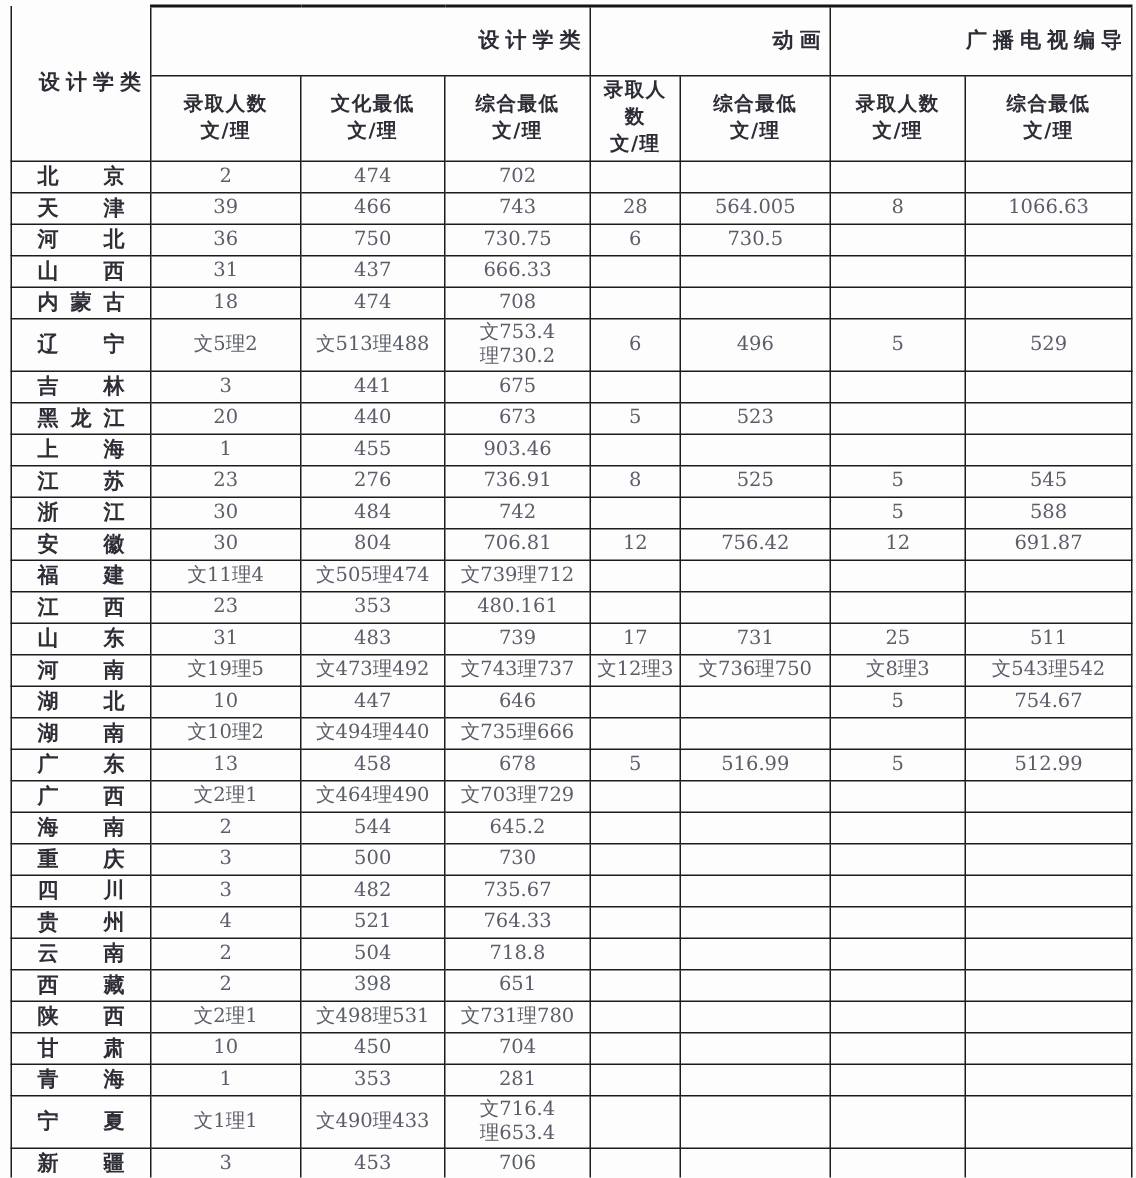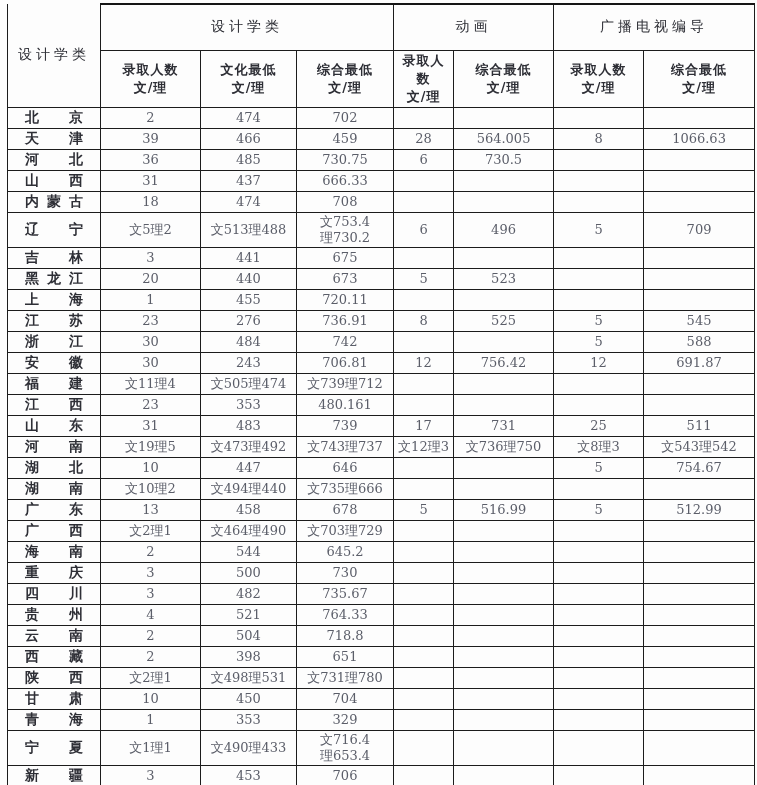--- a/index.html
+++ b/index.html
@@ -36,22 +36,23 @@
     overflow: hidden;
     padding: 1px 2px;
     font-weight: normal;
   }
   
   tr.group-row { height: 46px; }
   tr.group-row th {
     font-size: 14px;
     letter-spacing: 4px;
     color: #2d2e35;
-    font-weight: 400;
+    font-weight: 700;
     border-top: 2px solid #151515;
+    text-align: right;
   }
   th.corner {
     font-size: 14.5px;
     letter-spacing: 2px;
     color: #2d2e35;
     font-weight: 600;
     border-top: none !important;
   }
   tr.sub-row { height: 54px; margin-top: 11px; }
   tr.sub-row th {
@@ -127,30 +128,30 @@
           <td>702</td>
           <td></td>
           <td></td>
           <td></td>
           <td></td>
         </tr>
         <tr class="body-row">
           <th class="prov-cell"><span class="prov">天津</span></th>
           <td>39</td>
           <td>466</td>
-          <td>459</td>
+          <td>743</td>
           <td>28</td>
           <td>564.005</td>
           <td>8</td>
           <td>1066.63</td>
         </tr>
         <tr class="body-row">
           <th class="prov-cell"><span class="prov">河北</span></th>
           <td>36</td>
-          <td>485</td>
+          <td>750</td>
           <td>730.75</td>
           <td>6</td>
           <td>730.5</td>
           <td></td>
           <td></td>
         </tr>
         <tr class="body-row">
           <th class="prov-cell"><span class="prov">山西</span></th>
           <td>31</td>
           <td>437</td>
@@ -172,21 +173,21 @@
         </tr>
         <tr class="body-row">
           <th class="prov-cell"><span class="prov">辽宁</span></th>
           <td>文5理2</td>
           <td>文513理488</td>
           <td>文753.4
 理730.2</td>
           <td>6</td>
           <td>496</td>
           <td>5</td>
-          <td>709</td>
+          <td>529</td>
         </tr>
         <tr class="body-row">
           <th class="prov-cell"><span class="prov">吉林</span></th>
           <td>3</td>
           <td>441</td>
           <td>675</td>
           <td></td>
           <td></td>
           <td></td>
           <td></td>
@@ -198,21 +199,21 @@
           <td>673</td>
           <td>5</td>
           <td>523</td>
           <td></td>
           <td></td>
         </tr>
         <tr class="body-row">
           <th class="prov-cell"><span class="prov">上海</span></th>
           <td>1</td>
           <td>455</td>
-          <td>720.11</td>
+          <td>903.46</td>
           <td></td>
           <td></td>
           <td></td>
           <td></td>
         </tr>
         <tr class="body-row">
           <th class="prov-cell"><span class="prov">江苏</span></th>
           <td>23</td>
           <td>276</td>
           <td>736.91</td>
@@ -227,21 +228,21 @@
           <td>484</td>
           <td>742</td>
           <td></td>
           <td></td>
           <td>5</td>
           <td>588</td>
         </tr>
         <tr class="body-row">
           <th class="prov-cell"><span class="prov">安徽</span></th>
           <td>30</td>
-          <td>243</td>
+          <td>804</td>
           <td>706.81</td>
           <td>12</td>
           <td>756.42</td>
           <td>12</td>
           <td>691.87</td>
         </tr>
         <tr class="body-row">
           <th class="prov-cell"><span class="prov">福建</span></th>
           <td>文11理4</td>
           <td>文505理474</td>
@@ -398,21 +399,21 @@
           <td>704</td>
           <td></td>
           <td></td>
           <td></td>
           <td></td>
         </tr>
         <tr class="body-row">
           <th class="prov-cell"><span class="prov">青海</span></th>
           <td>1</td>
           <td>353</td>
-          <td>329</td>
+          <td>281</td>
           <td></td>
           <td></td>
           <td></td>
           <td></td>
         </tr>
         <tr class="body-row">
           <th class="prov-cell"><span class="prov">宁夏</span></th>
           <td>文1理1</td>
           <td>文490理433</td>
           <td>文716.4

